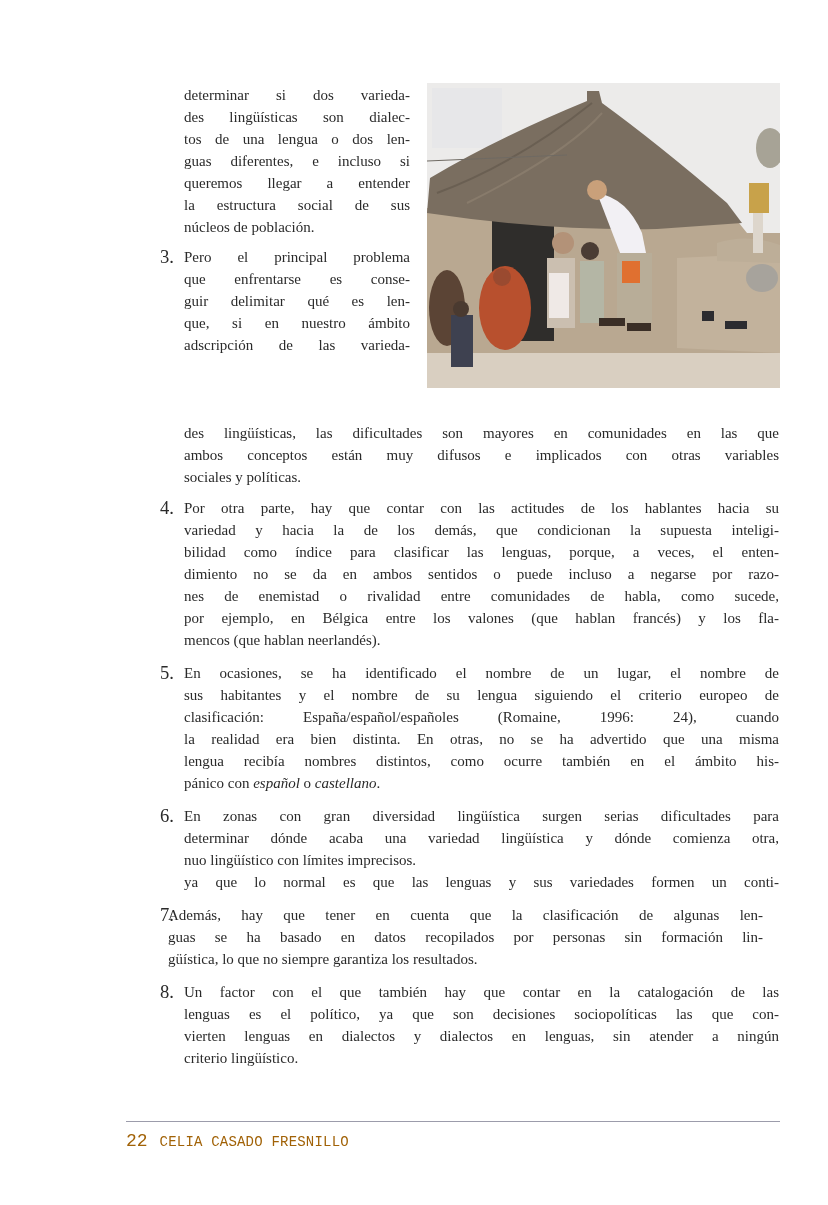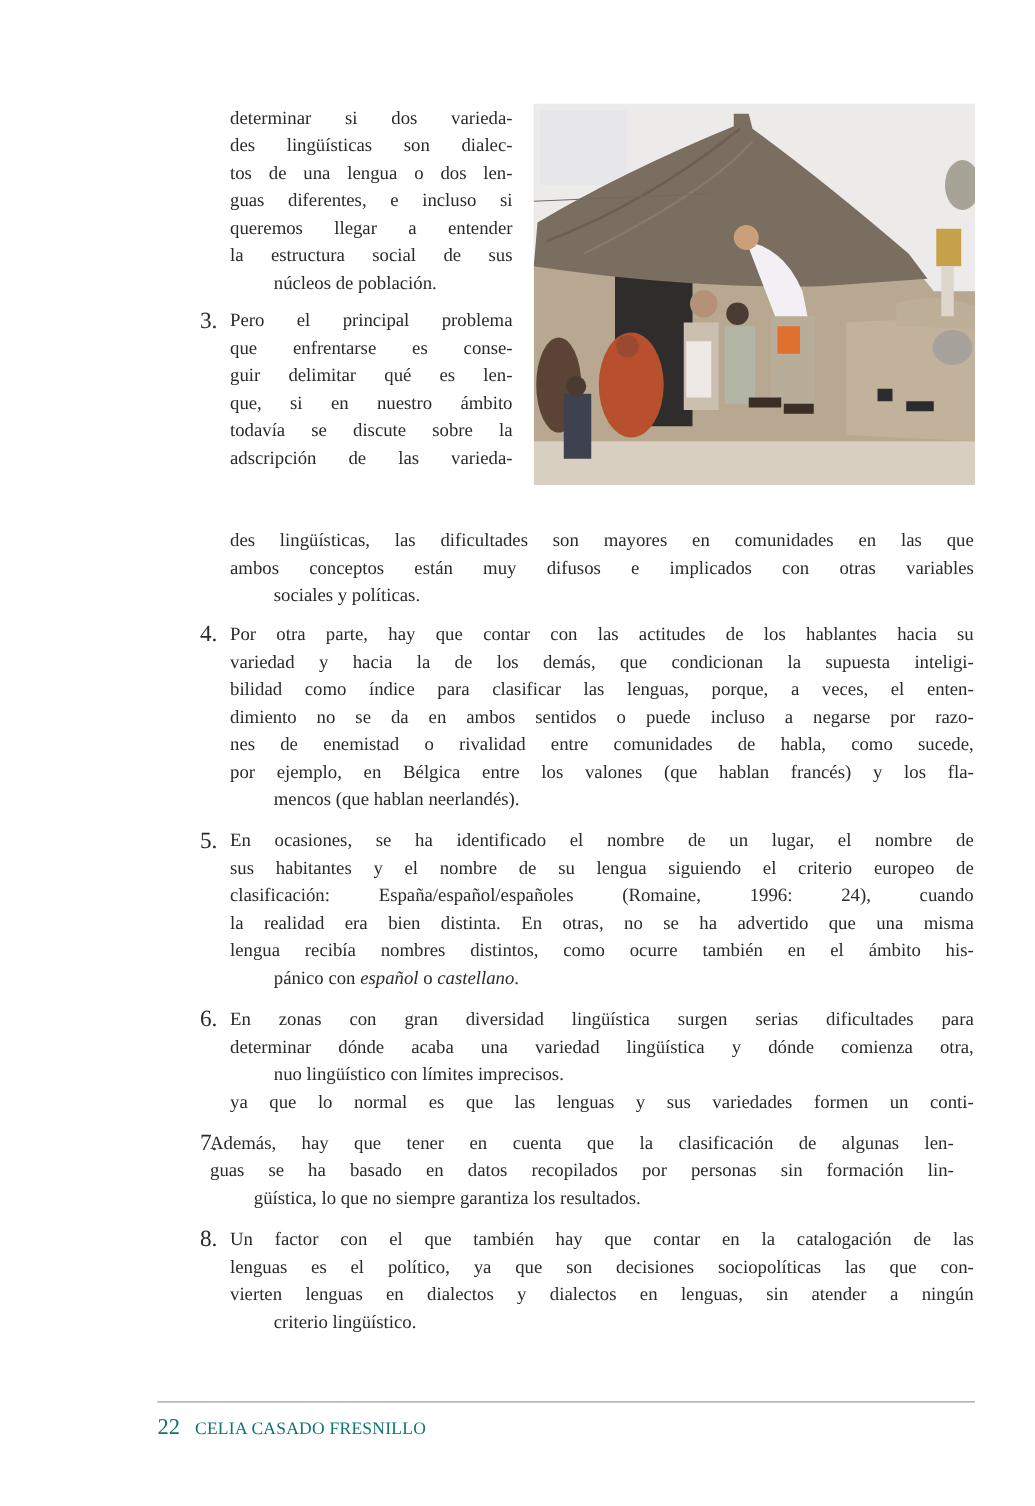--- a/index.html
+++ b/index.html
@@ -2,24 +2,24 @@
 <html><head>
 <meta charset="utf-8">
 <style>
   html,body{margin:0;padding:0;background:#ffffff;}
   body{width:828px;height:1205px;position:relative;overflow:hidden;
        font-family:"Liberation Serif","DejaVu Serif",serif;color:#2a2a2a;}
   .page{position:absolute;left:0;top:0;width:828px;height:1205px;}
   .photo{position:absolute;left:427px;top:83px;width:353px;height:305px;overflow:hidden;background:#e9e8e6;}
   .para{position:absolute;font-size:15px;line-height:22px;text-align:justify;hyphens:manual;}
   .para .ln{display:block;white-space:nowrap;text-align:justify;text-align-last:justify;}
-  .para .ln.last{text-align-last:left;margin-left:35px;}
+  .para .ln.last{text-align-last:left;}
   .num{position:absolute;font-size:18.6px;line-height:22px;}
   .footer-rule{position:absolute;left:126px;top:1121px;width:654px;height:1px;background:#9c9cab;}
-  .footer{position:absolute;left:126px;top:1131px;font-family:Liberation Serif, serif;color:#0f766e;}
+  .footer{position:absolute;left:126px;top:1131px;font-family:Liberation Mono, monospace;color:#a16207;}
   .footer .pg{font-size:18px;letter-spacing:0px;}
   .footer .author{font-size:14px;margin-left:12px;letter-spacing:0.2px;}
   i{font-style:italic;}
 </style>
 </head>
 <body>
 
 <div class="page">
 
   <div class="photo">
@@ -84,21 +84,20 @@
     <span class="ln">la estructura social de sus</span>
     <span class="ln last">núcleos de población.</span>
   </div>
 
   <div class="num" style="left:160px;top:246px;">3.</div>
   <div class="para" style="left:184px;top:246px;width:226px;">
     <span class="ln">Pero el principal problema</span>
     <span class="ln">que enfrentarse es conse-</span>
     <span class="ln">guir delimitar qué es len-</span>
     <span class="ln">que, si en nuestro ámbito</span>
-    <span class="ln">todavía se discute sobre la</span>
     <span class="ln">adscripción de las varieda-</span>
   </div>
   <div class="para" style="left:184px;top:422px;width:595px;">
     <span class="ln">des lingüísticas, las dificultades son mayores en comunidades en las que</span>
     <span class="ln">ambos conceptos están muy difusos e implicados con otras variables</span>
     <span class="ln last">sociales y políticas.</span>
   </div>
 
   <div class="num" style="left:160px;top:497px;">4.</div>
   <div class="para" style="left:184px;top:497px;width:595px;">

